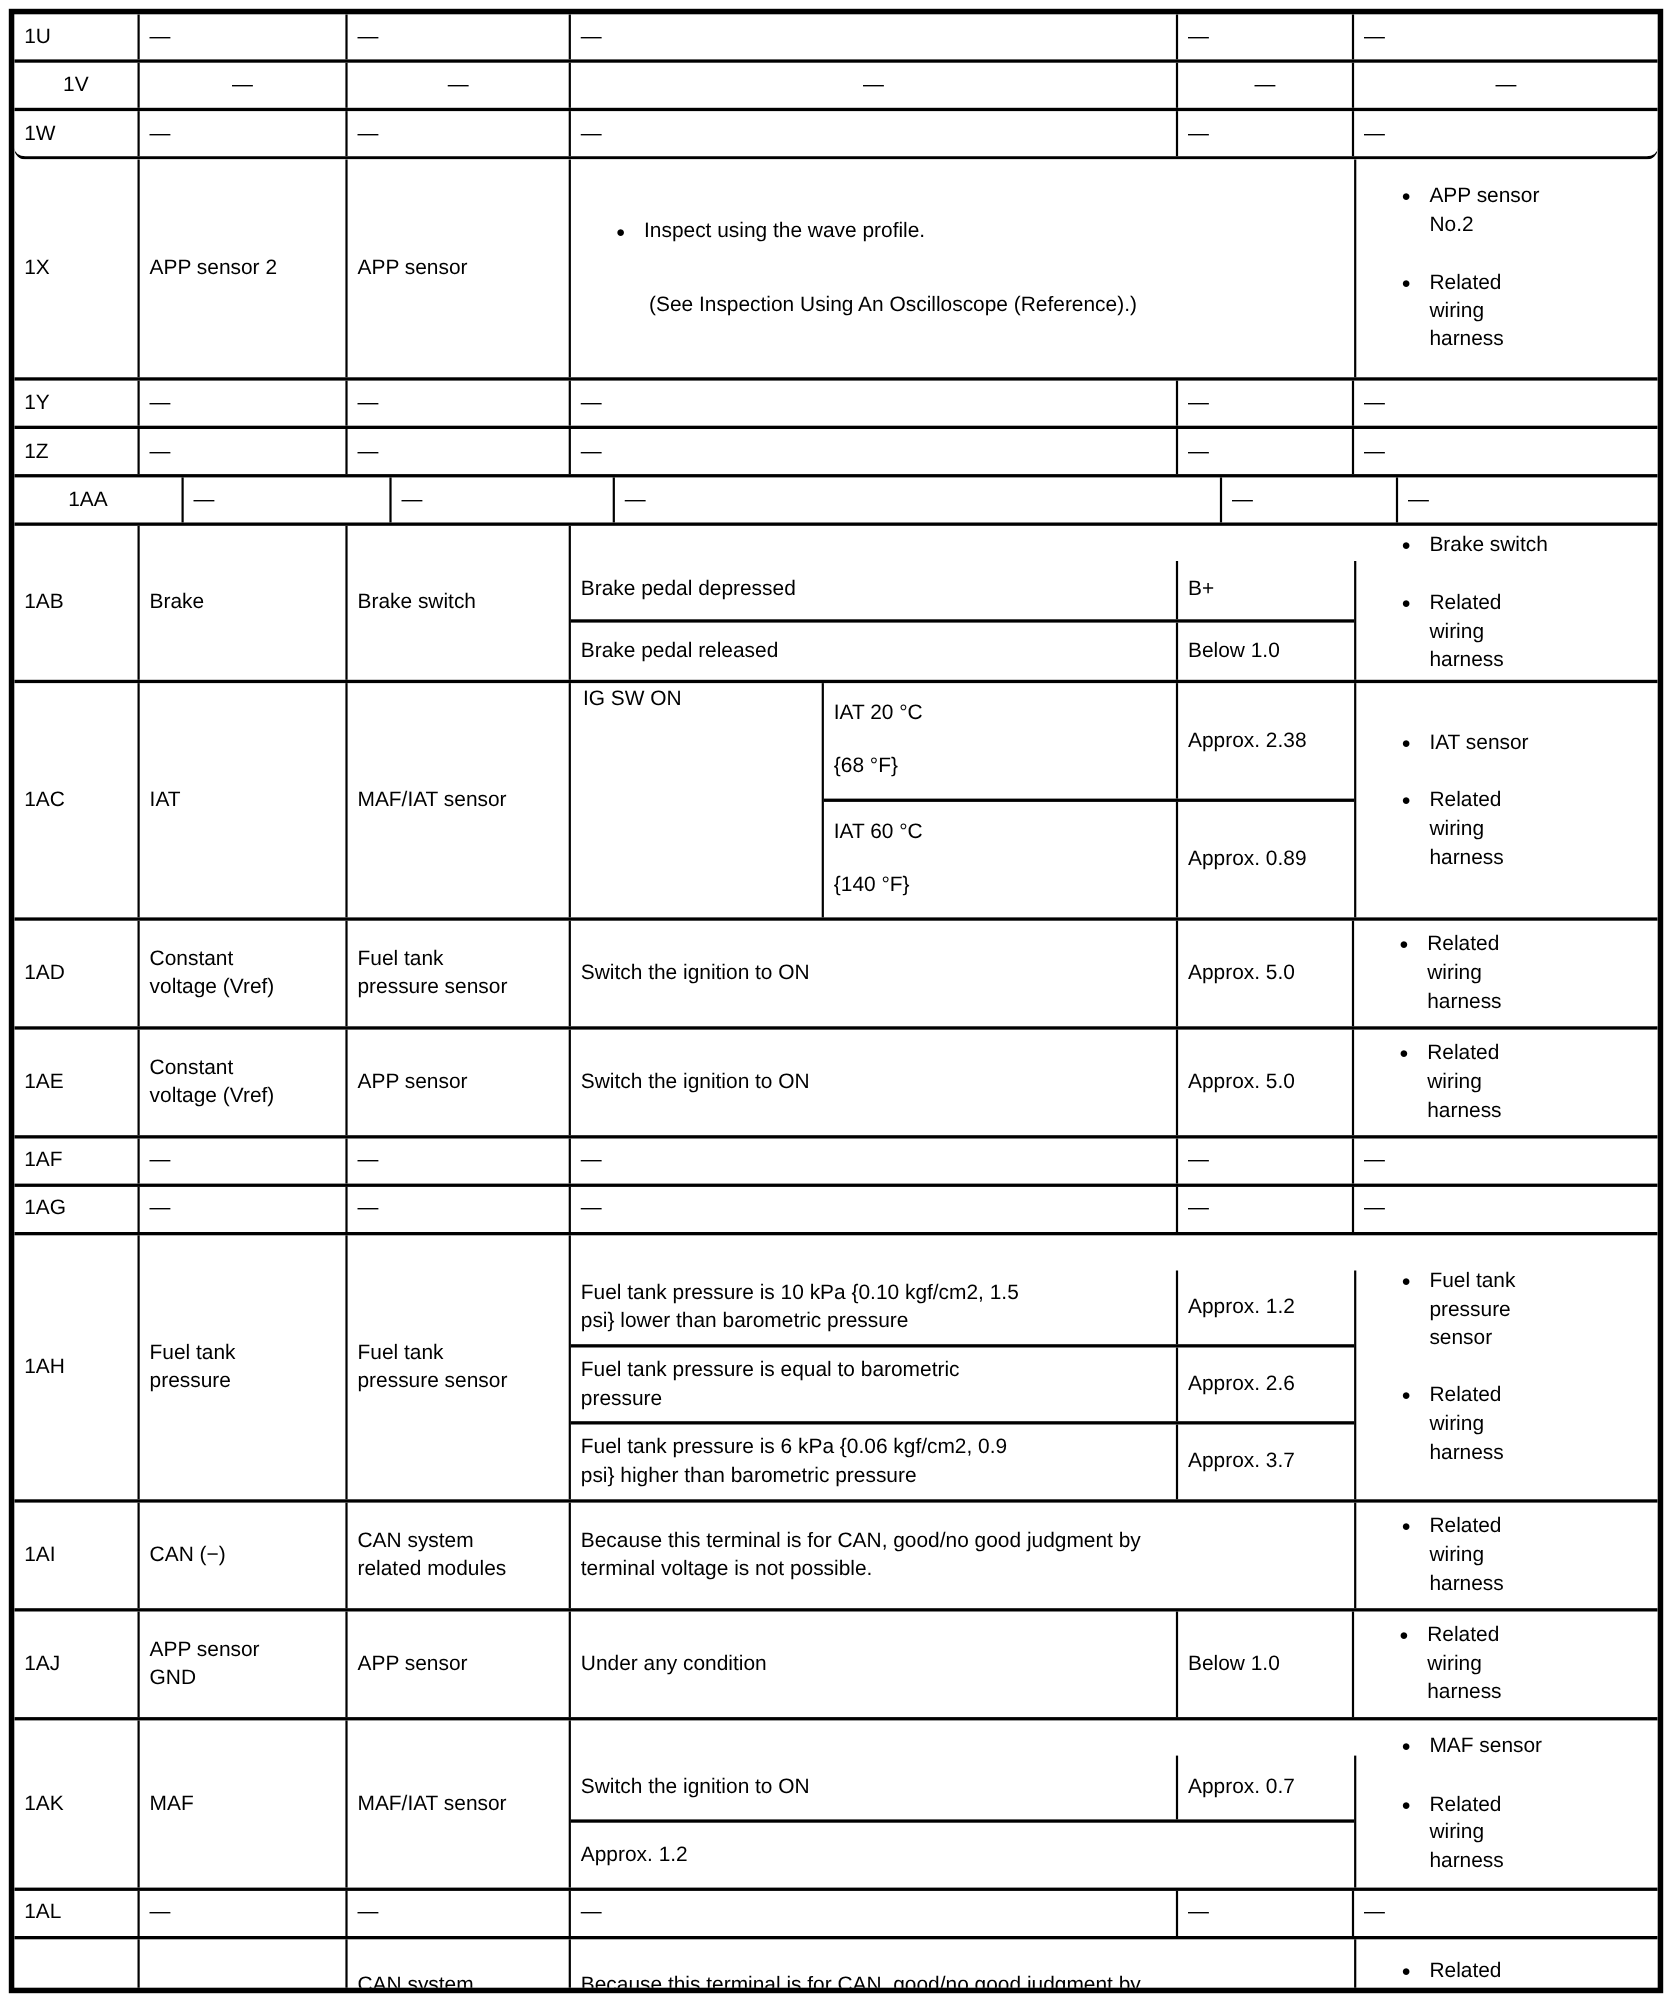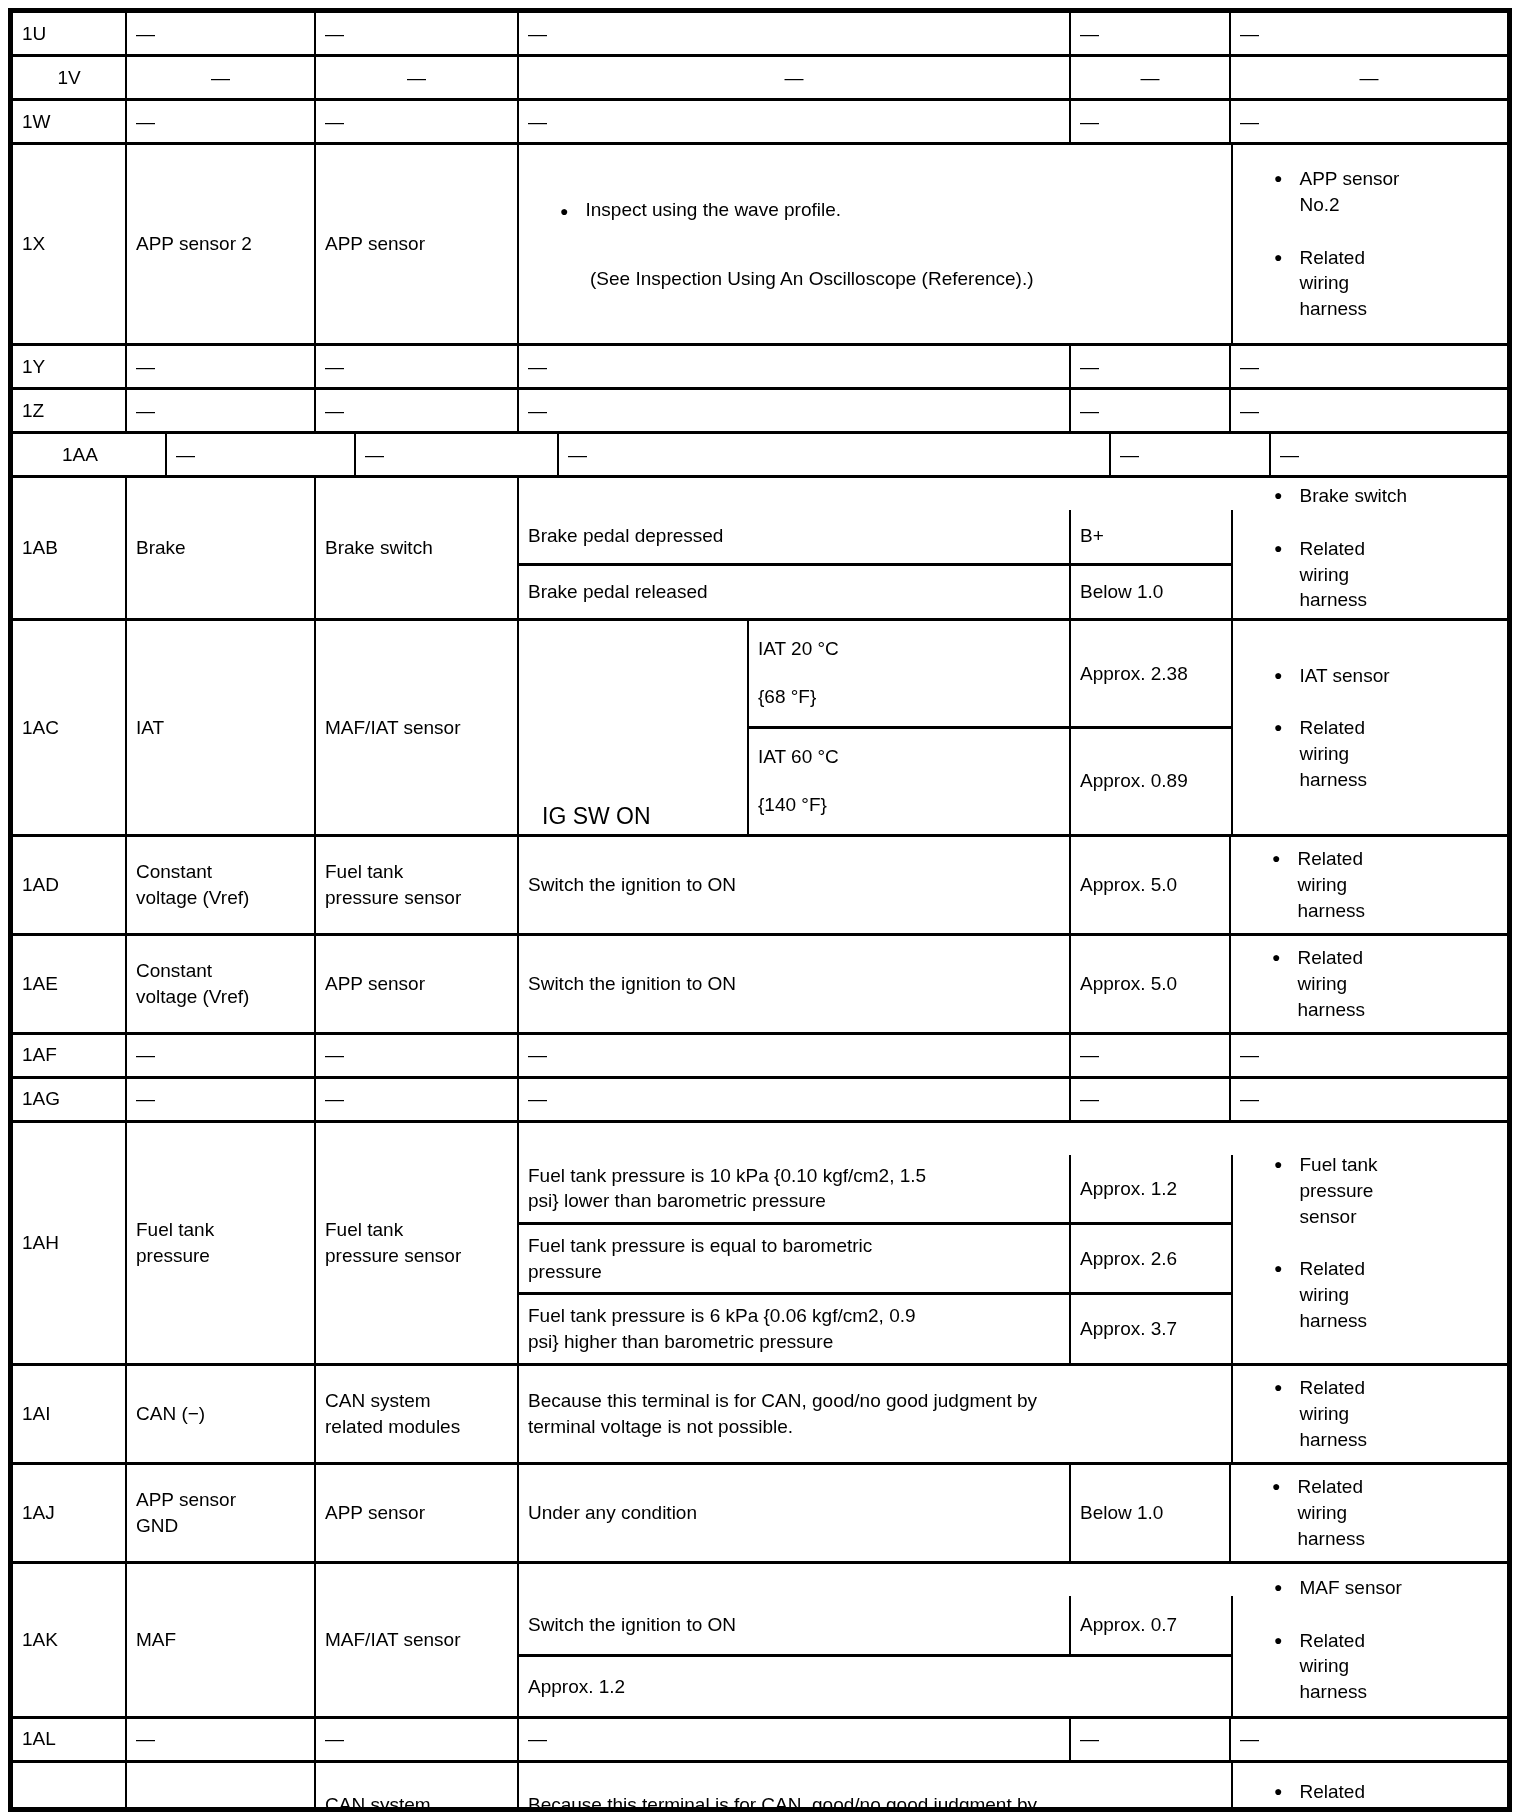--- a/index.html
+++ b/index.html
@@ -19,21 +19,21 @@
   
   .c45{flex:0 0 714px;}
   
   .sub45{flex:0 0 714px;border-right:2px solid #000;display:flex;flex-direction:column;padding:0;box-sizing:border-box;margin-top:32px;}
   .srow{flex:1 1 0;display:flex;border-bottom:3px solid #000;align-items:stretch;}
   .srow:last-child{border-bottom:none;}
   .scond{flex:1 1 auto;border-right:2px solid #000;padding:4px 9px;display:flex;flex-direction:column;justify-content:center;font-size:19px;line-height:1.35;box-sizing:border-box;}
   .svolt{flex:0 0 160px;padding:4px 9px;display:flex;flex-direction:column;justify-content:center;font-size:19px;line-height:1.35;box-sizing:border-box;}
   
   .sub45h{flex:0 0 714px;border-right:2px solid #000;display:flex;flex-direction:row;padding:0;box-sizing:border-box;}
-  .igsw{flex:0 0 230px;border-right:2px solid #000;padding:4px 23px;display:flex;flex-direction:column;justify-content:flex-end;font-size:23px;box-sizing:border-box;}
+  .igsw{flex:0 0 230px;border-right:2px solid #000;padding:4px 11px;display:flex;flex-direction:column;justify-content:flex-start;font-size:19px;box-sizing:border-box;}
   .iatcol{flex:1 1 auto;display:flex;flex-direction:column;}
   .temp{line-height:2.55;}
   
   .wave{justify-content:center;}
   .wl1{display:flex;gap:17px;padding-left:32px;align-items:baseline;}
   .wl2{margin-left:62px;margin-top:42px;}
   
   .blist{display:flex;flex-direction:column;gap:27px;padding-left:32px;}
   .li{display:flex;gap:17px;align-items:flex-start;}
   .blt{font-size:14px;line-height:1.8;flex:0 0 auto;}
@@ -80,21 +80,21 @@
           <span class="txt">—</span>
         </div>
     <div class="cell c5">
           <span class="txt">—</span>
         </div>
     <div class="cell c6">
           <span class="txt">—</span>
         </div>
   </div>
 
-  <div class="trow" style="min-height:41px;">
+  <div class="trow" style="min-height:41px;border-radius:10px;">
     <div class="cell c1">
           <span class="txt">1W</span>
         </div>
     <div class="cell c2">
           <span class="txt">—</span>
         </div>
     <div class="cell c3">
           <span class="txt">—</span>
         </div>
     <div class="cell c4">

